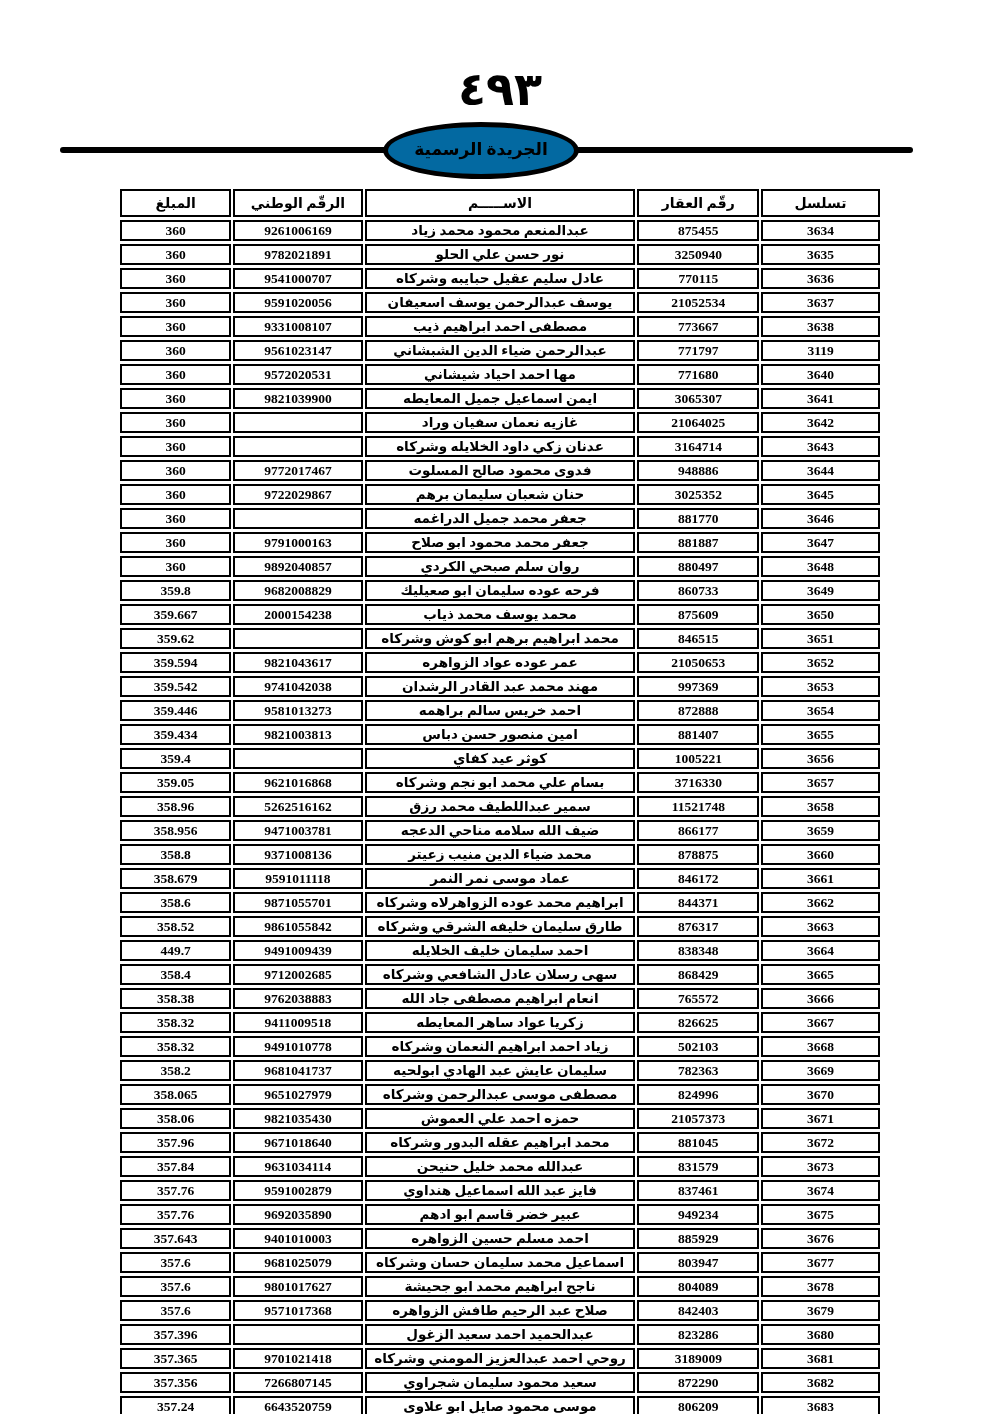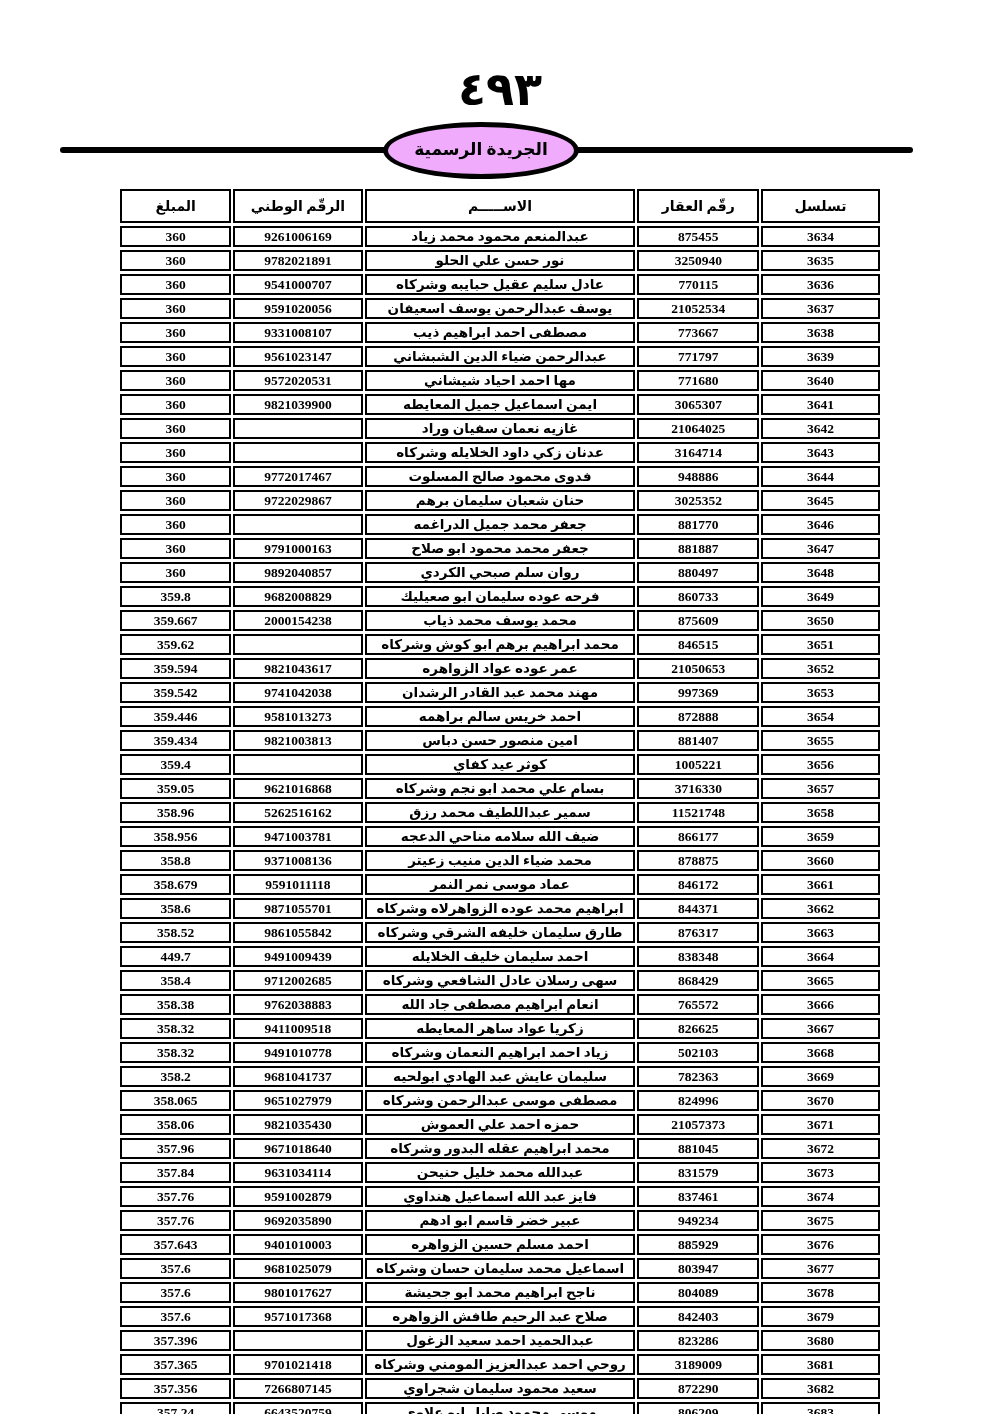--- a/index.html
+++ b/index.html
@@ -38,21 +38,21 @@
     height: 6px;
     background: #000;
     border-radius: 3px;
   }
   .gazette-oval {
     position: absolute;
     top: 2px;
     left: 383px;
     width: 196px;
     height: 57px;
-    background: #f0abfc;
+    background: #0369a1;
     border: 5px solid #000;
     border-radius: 50%;
     display: flex;
     align-items: center;
     justify-content: center;
   }
   .gazette-oval span {
     font-size: 17px;
     font-weight: bold;
     padding-bottom: 3px;
@@ -71,21 +71,21 @@
     background: #fff;
     text-align: center;
     vertical-align: middle;
     font-weight: bold;
     font-size: 13.5px;
     height: 19px;
     padding: 0 4px;
     white-space: nowrap;
     overflow: hidden;
   }
-  .gazette-table th { font-size: 14px; height: 34px; }
+  .gazette-table th { font-size: 14px; height: 28px; }
   .col-serial   { width: 15.8%; }
   .col-property { width: 16.2%; }
   .col-name     { width: 36.0%; }
   .col-national { width: 17.2%; }
   .col-amount   { width: 14.8%; }
   .num { font-family: "Liberation Serif", "DejaVu Serif", serif; direction: ltr; }
 </style>
 </head>
 <body>
 
@@ -145,21 +145,21 @@
         <td class="num">360</td>
       </tr>
       <tr>
         <td class="num">3638</td>
         <td class="num">773667</td>
         <td>مصطفى احمد ابراهيم ذيب</td>
         <td class="num">9331008107</td>
         <td class="num">360</td>
       </tr>
       <tr>
-        <td class="num">3639</td>
+        <td class="num">3119</td>
         <td class="num">771797</td>
         <td>عبدالرحمن ضياء الدين الشبشاني</td>
         <td class="num">9561023147</td>
         <td class="num">360</td>
       </tr>
       <tr>
         <td class="num">3640</td>
         <td class="num">771680</td>
         <td>مها احمد احياد شيشاني</td>
         <td class="num">9572020531</td>

